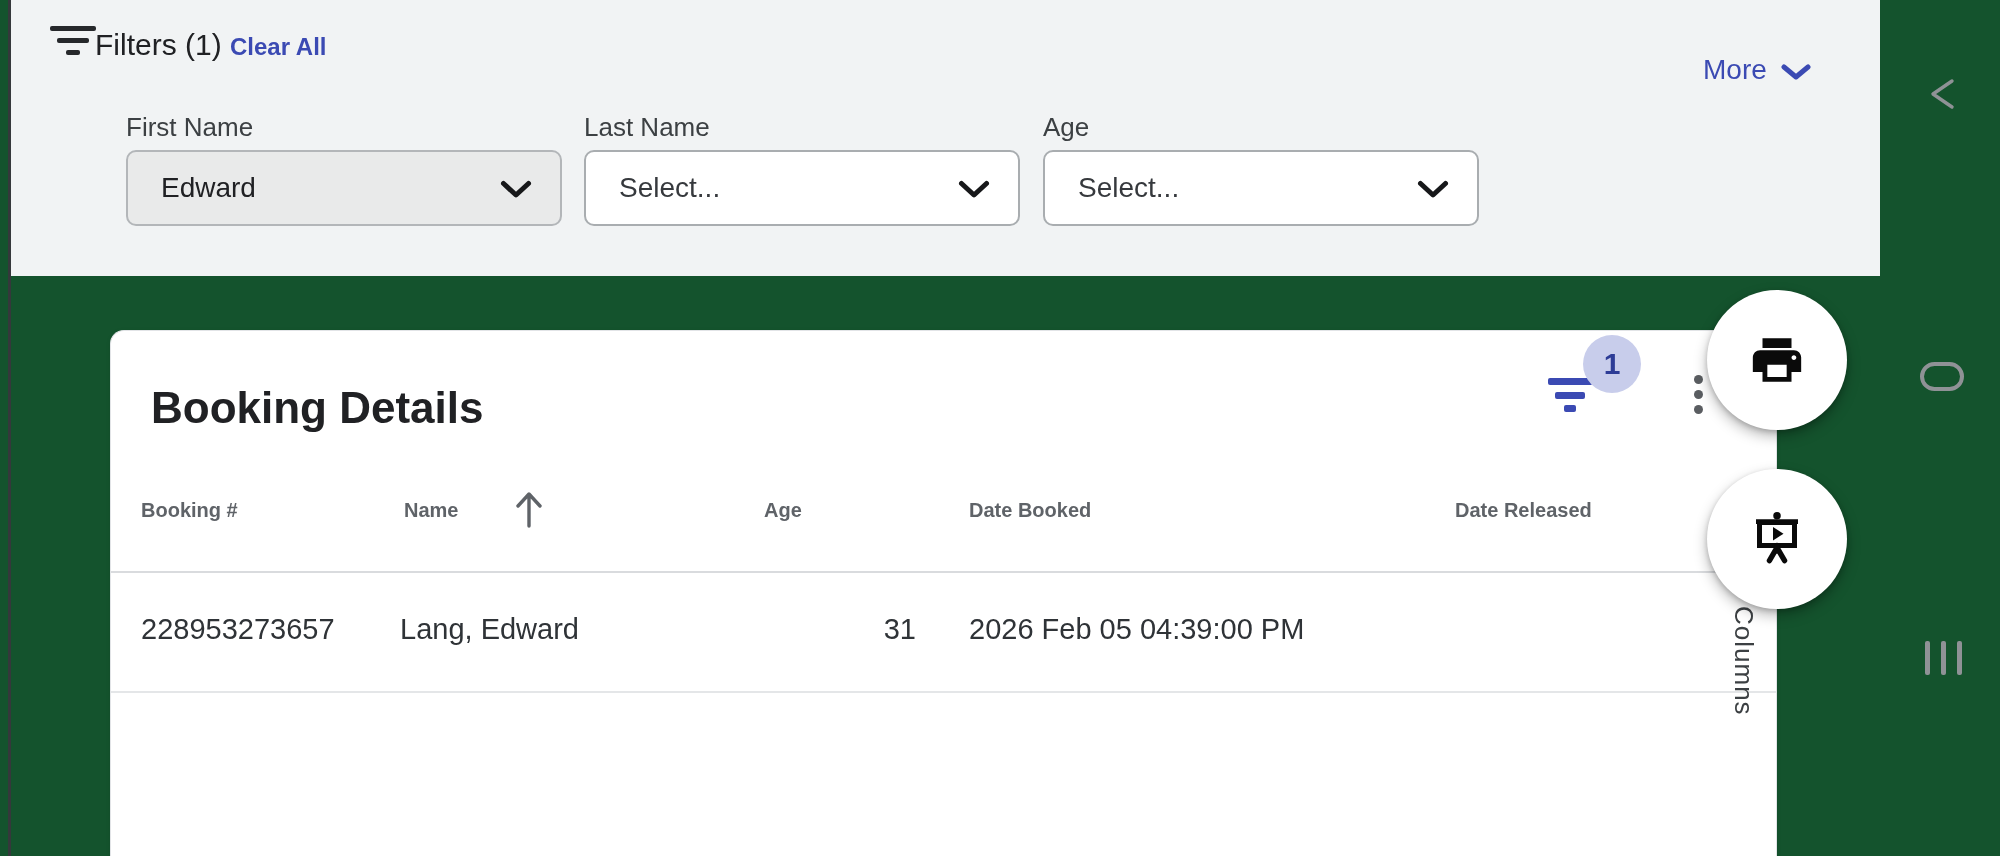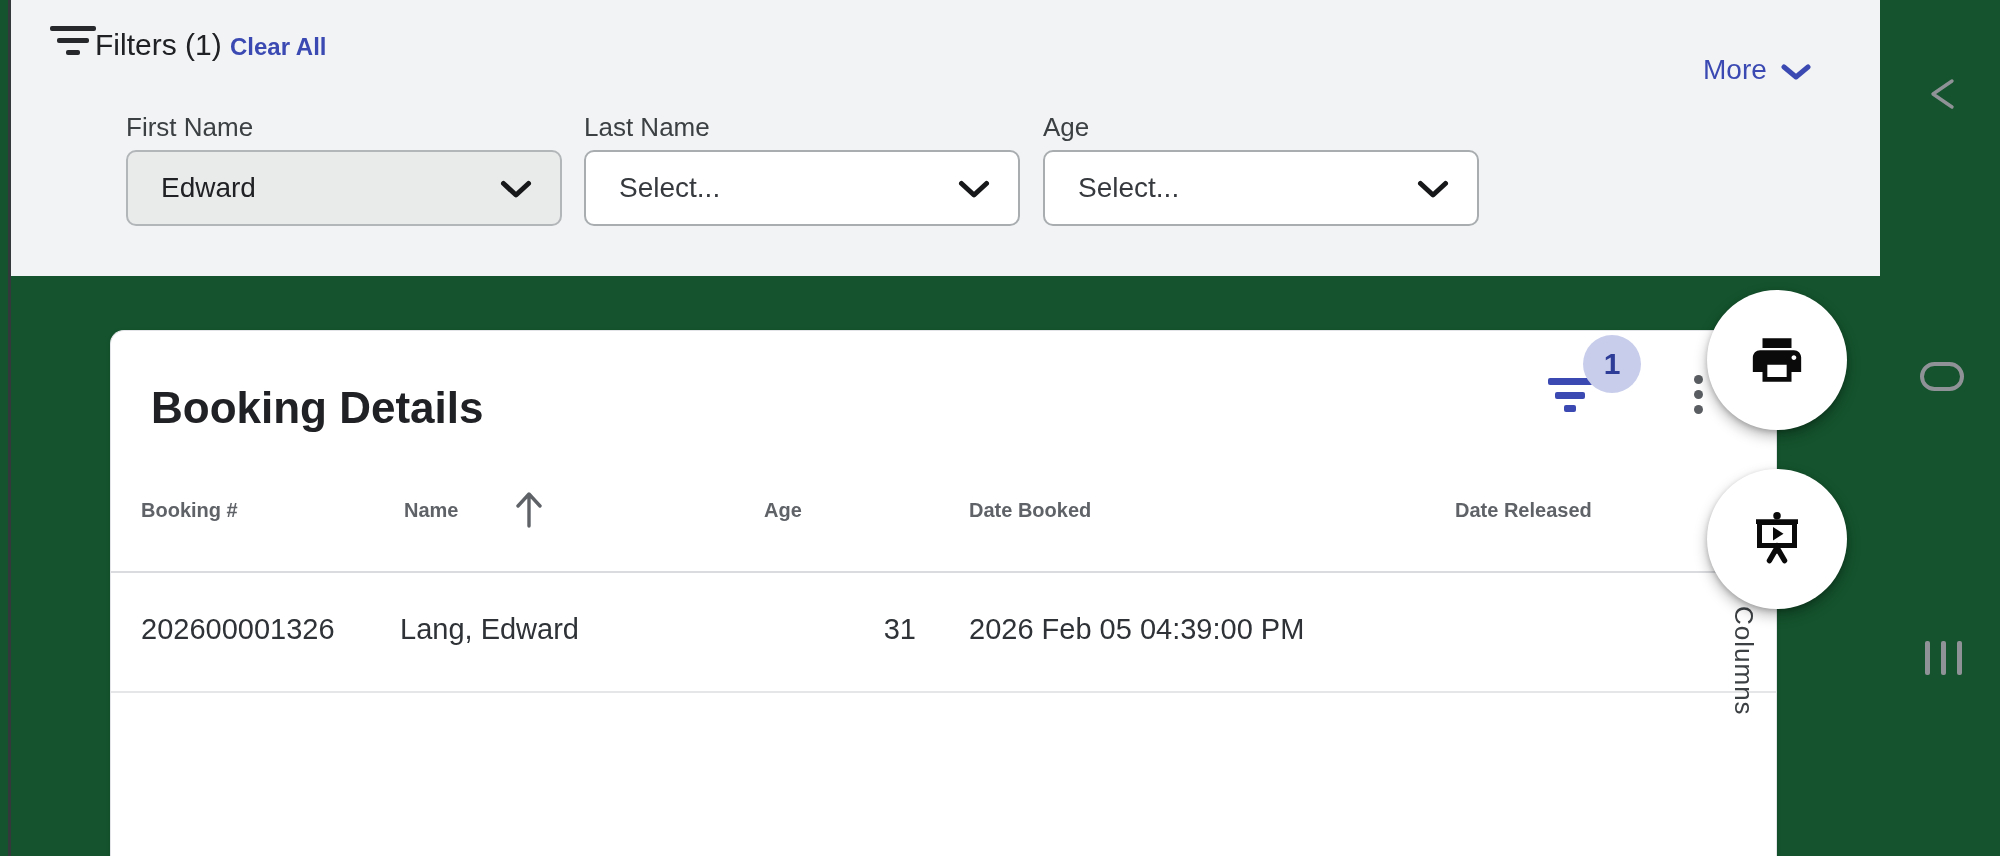--- a/index.html
+++ b/index.html
@@ -150,21 +150,21 @@
     <svg class="sort-arrow" width="34" height="40" viewBox="0 0 34 40">
       <path d="M17 37 L17 6 M6 17 L17 5 L28 17" fill="none" stroke="#5f6368" stroke-width="3.4" stroke-linecap="round" stroke-linejoin="round"></path>
     </svg>
     <div class="th c3">Age</div>
     <div class="th c4">Date Booked</div>
     <div class="th c5">Date Released</div>
 
     <div class="divider div-head"></div>
 
     <div class="row-hit"></div>
-    <div class="td c1">202600001326</div>
+    <div class="td c1">228953273657</div>
     <div class="td c2">Lang, Edward</div>
     <div class="td c3">31</div>
     <div class="td c4">2026 Feb 05 04:39:00 PM</div>
     <div class="td c5"></div>
 
     <div class="divider div-row"></div>
 
     <div class="columns-tab">Columns</div>
   </div>
 

